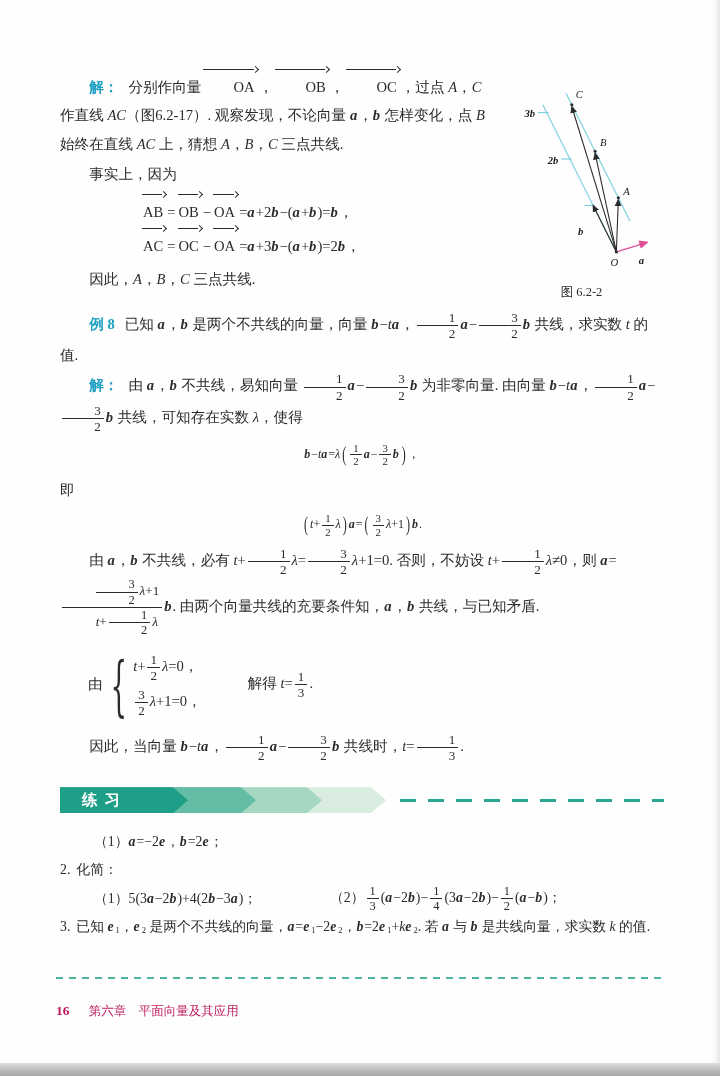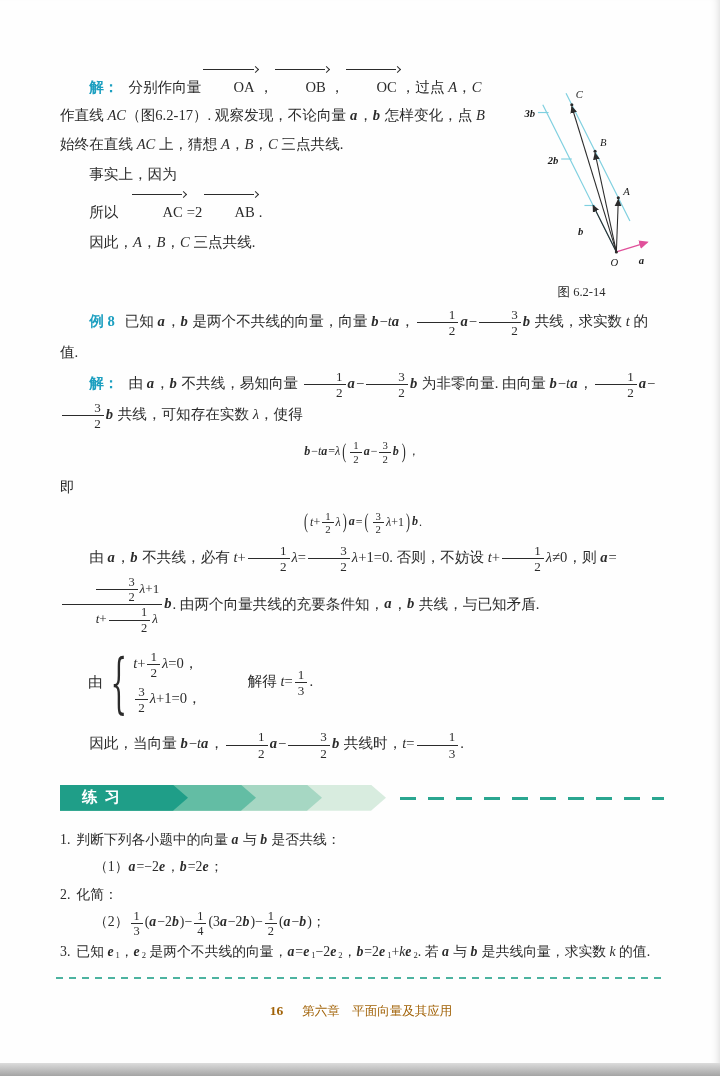--- a/index.html
+++ b/index.html
@@ -71,21 +71,21 @@
   
   .practice { font-size:13.8px; }
   .q-stem { line-height:2.0; }
   .qnum { margin-right:6px; }
   .q-items { display:flex; margin-left:34px; line-height:2.0; align-items:center; }
   .qitem.w1 { width:236px; }
 
   
   .footer { position:absolute; left:56px; right:54px; bottom:56px; }
   .footer-dash { height:2px; background:repeating-linear-gradient(90deg,#4cb3a0 0 7px,transparent 7px 13px); }
-  .footer-text { margin-top:24px; font-size:12.5px; color:#a16207;text-align:center; }
+  .footer-text { margin-top:24px; font-size:12.5px; color:#be185d; }
   .page-num { font-weight:600; font-size:13.5px; margin-right:16px; }
 
   .scan-strip { position:absolute; left:0; right:0; bottom:0; height:13px;
     background:linear-gradient(180deg,#dcdcdc,#a4a4a4); }
 </style>
 </head>
 <body>
 
 <div class="page">
 
@@ -120,35 +120,34 @@
 
       <text class="fig-label" x="76" y="31">C</text>
       <text class="fig-label" x="101" y="81">B</text>
       <text class="fig-label" x="125" y="131">A</text>
       <text class="fig-label" x="112" y="205">O</text>
       <text class="fig-label-b" x="84" y="172" text-anchor="end">b</text>
       <text class="fig-label-b" x="58" y="99" text-anchor="end">2b</text>
       <text class="fig-label-b" x="34" y="51" text-anchor="end">3b</text>
       <text class="fig-label-b" x="141" y="202">a</text>
     </svg>
-    <figcaption class="fig-caption">图 6.2-14</figcaption>
+    <figcaption class="fig-caption">图 6.2-2</figcaption>
   </figure>
 
   <p class="para indent">
     <span class="cyan-label">解：</span><span>分别作向量<span class="vec">OA</span>，<span class="vec">OB</span>，<span class="vec">OC</span>，过点 <span class="mit">A</span>，<span class="mit">C</span> 作直线 <span class="mit">AC</span>（图6.2-17）. 观察发现，不论向量 <span class="mbv">a</span>，<span class="mbv">b</span> 怎样变化，点 <span class="mit">B</span> 始终在直线 <span class="mit">AC</span> 上，猜想 <span class="mit">A</span>，<span class="mit">B</span>，<span class="mit">C</span> 三点共线.</span>
   </p>
 
   <p class="para indent">事实上，因为</p>
 
   <div class="eq-left">
-  </div>
-
-  <p class="para indent">
-    <span>所以</span><span class="gap12"><span class="vec">AC</span>=2<span class="vec">AB</span>.</span>
-  </p>
+    <div class="eq-line"><span class="vec">AB</span>=<span class="vec">OB</span>−<span class="vec">OA</span>=<span class="mbv">a</span>+2<span class="mbv">b</span>−(<span class="mbv">a</span>+<span class="mbv">b</span>)=<span class="mbv">b</span>，</div>
+    <div class="eq-line"><span class="vec">AC</span>=<span class="vec">OC</span>−<span class="vec">OA</span>=<span class="mbv">a</span>+3<span class="mbv">b</span>−(<span class="mbv">a</span>+<span class="mbv">b</span>)=2<span class="mbv">b</span>，</div>
+  </div>
+
 
   <p class="para indent">因此，<span class="mit">A</span>，<span class="mit">B</span>，<span class="mit">C</span> 三点共线.</p>
 
   <p class="para indent clear" style="margin-top:16px">
     <span class="cyan-label">例 8</span><span>已知 <span class="mbv">a</span>，<span class="mbv">b</span> 是两个不共线的向量，向量 <span class="mbv">b</span>−<span class="mit">t</span><span class="mbv">a</span>，<span class="frac">
           <span class="fnum">1</span>
           <span class="fden">2</span>
         </span><span class="mbv">a</span>−<span class="frac">
           <span class="fnum">3</span>
           <span class="fden">2</span>
@@ -241,30 +240,28 @@
     <div class="chev chev4"></div>
     <div class="chev chev3"></div>
     <div class="chev chev2"></div>
     <div class="chev chev1">
       <span>练习</span>
     </div>
     <div class="dashes"></div>
   </div>
 
   <div class="practice">
-    <p class="q-stem">
-      <span class="qnum">1.</span><span>判断下列各小题中的向量 <span class="mbv">a</span> 与 <span class="mbv">b</span> 是否共线：</span>
-    </p>
     <div class="q-items">
       <span class="qitem w1">（1）<span class="mbv">a</span>=−2<span class="mbv">e</span>，<span class="mbv">b</span>=2<span class="mbv">e</span>；</span>
     </div>
     <p class="q-stem">
       <span class="qnum">2.</span><span>化简：</span>
     </p>
     <div class="q-items">
+      <span class="qitem w1">（1）5(3<span class="mbv">a</span>−2<span class="mbv">b</span>)+4(2<span class="mbv">b</span>−3<span class="mbv">a</span>)；</span>
       <span class="qitem">（2）<span class="frac">
             <span class="fnum">1</span>
             <span class="fden">3</span>
           </span>(<span class="mbv">a</span>−2<span class="mbv">b</span>)−<span class="frac">
             <span class="fnum">1</span>
             <span class="fden">4</span>
           </span>(3<span class="mbv">a</span>−2<span class="mbv">b</span>)−<span class="frac">
             <span class="fnum">1</span>
             <span class="fden">2</span>
           </span>(<span class="mbv">a</span>−<span class="mbv">b</span>)；</span>

